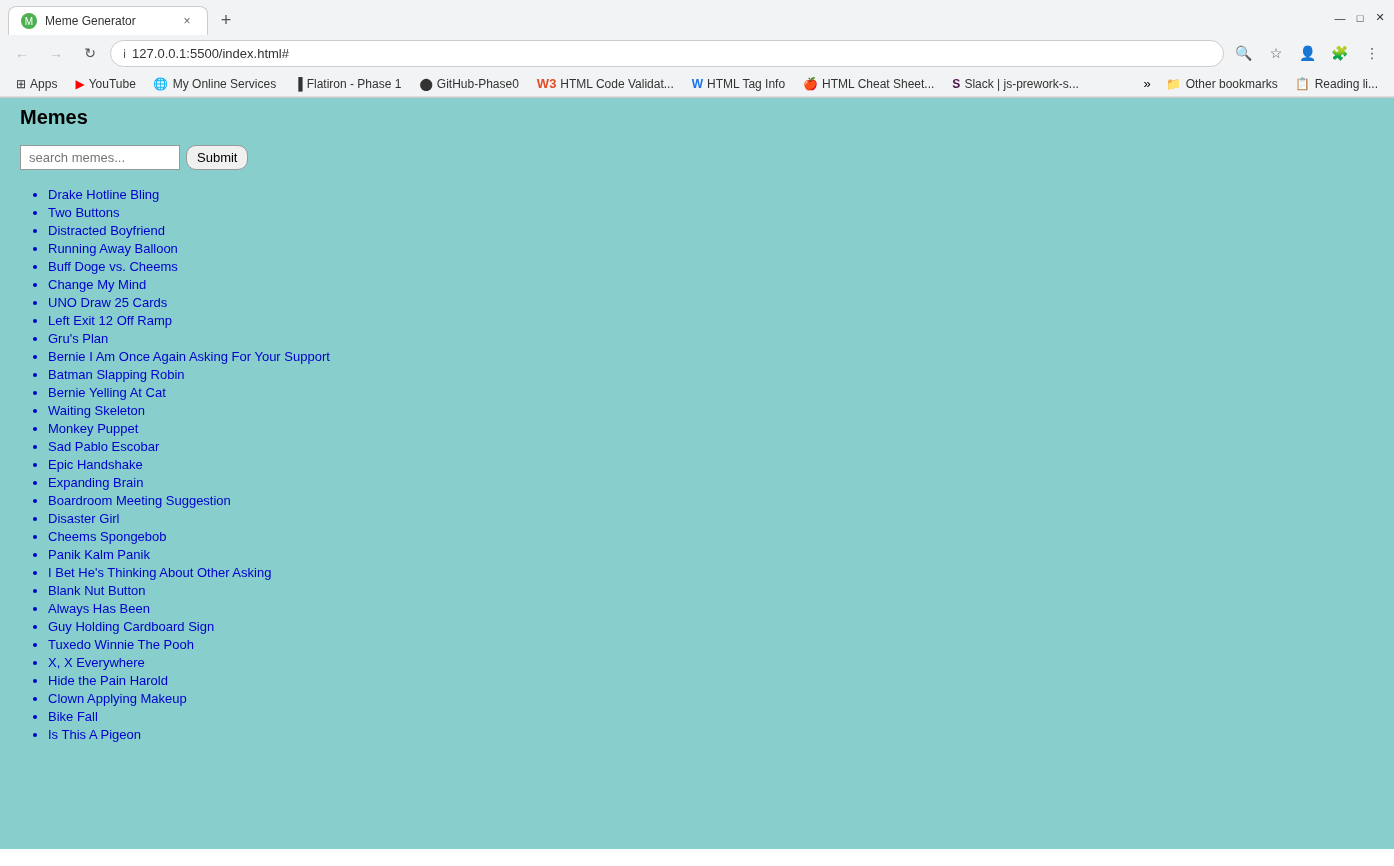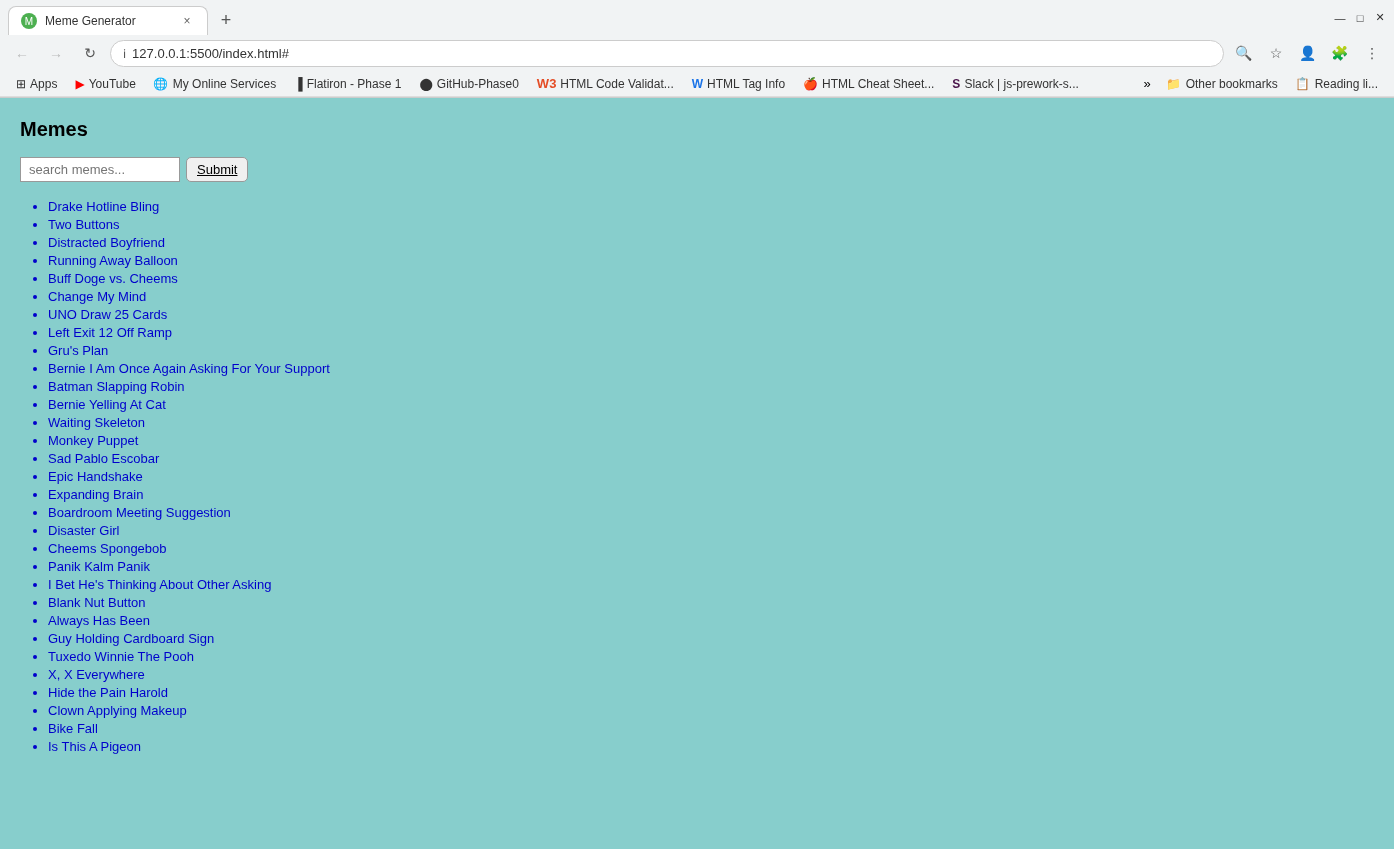--- a/index.html
+++ b/index.html
@@ -201,21 +201,21 @@
       padding: 3px 6px;
       font-size: 13px;
       cursor: pointer;
       border-radius: 4px;
     }
 
     
     .page-content {
       background: #87cecc;
       min-height: calc(866px - 115px);
-      padding: 20px 20px;
+      padding: 8px 20px;
     }
 
     .page-title {
       font-size: 20px;
       font-weight: bold;
       color: #000;
       margin-bottom: 16px;
     }
 
     .search-form {
@@ -230,23 +230,22 @@
       border: 1px solid #999;
       width: 160px;
       color: #333;
     }
 
     .submit-btn {
       padding: 4px 10px;
       font-size: 13px;
       background: #f0f0f0;
       border: 1px solid #999;
-      border-radius: 5px;
-      cursor: pointer;
-      text-decoration: underline;
+      border-radius: 10px;
+      cursor: pointer;
     }
 
     .meme-list {
       list-style: disc;
       padding-left: 28px;
       color: #0000cc;
     }
 
     .meme-list li {
       margin-bottom: 2px;

